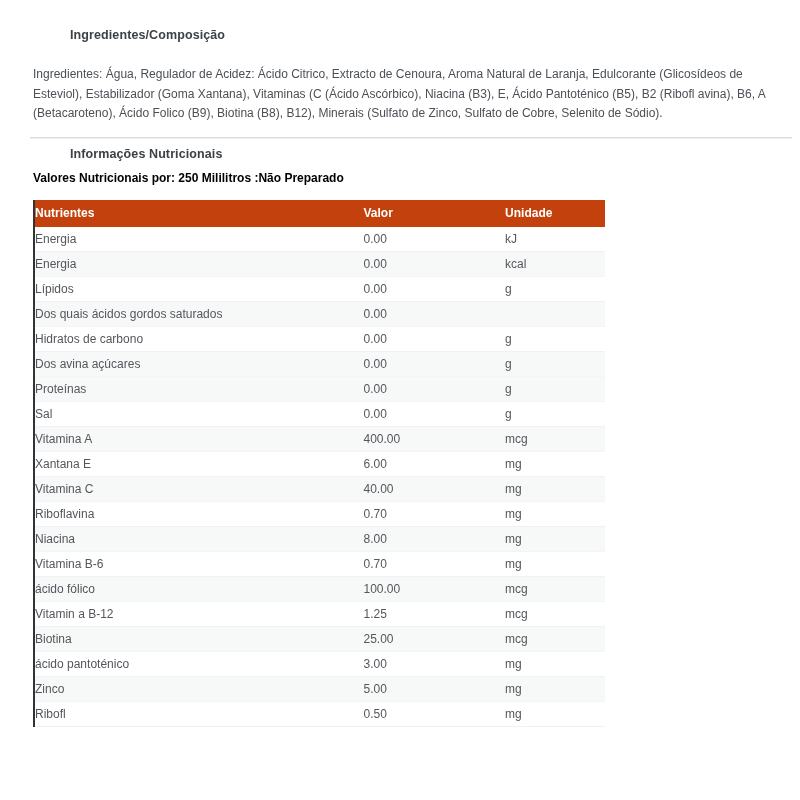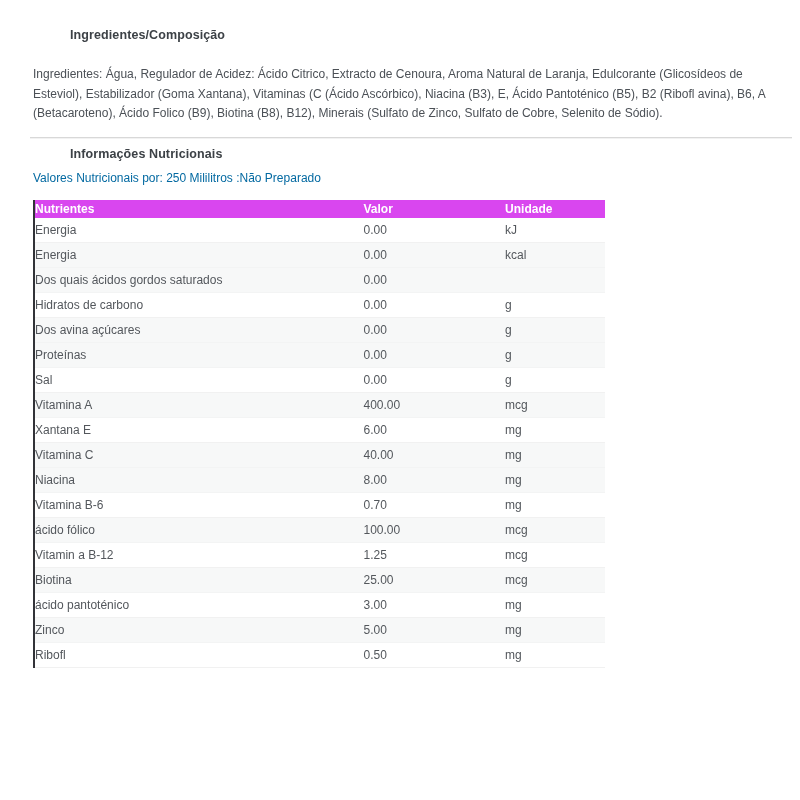--- a/index.html
+++ b/index.html
@@ -30,38 +30,39 @@
     margin: 13px 3px 0 -3px;
     height: 0;
     border-top: 1px solid #d8d8d8;
     border-bottom: 1px solid #f2f2f2;
     width: 762px;
   }
   .nutrition-title { margin-top: 8px; }
   .serving-line {
     margin-top: 10px;
     font-size: 12px;
-    color: #0369a1;
+    color: #000000;
+    font-weight: bold;
   }
 
   table.nutrition {
     margin-top: 15px;
     width: 572px;
     border-collapse: collapse;
     table-layout: fixed;
     border-left: 2px solid #323338;
     border-bottom: 1px solid #e2e2e2;
   }
   table.nutrition thead th {
-    background: #d946ef;
+    background: #c2410c;
     color: #ffffff;
     font-size: 12px;
     font-weight: bold;
     text-align: left;
-    height: 18px;
+    height: 27px;
     padding: 0;
   }
   table.nutrition td {
     font-size: 12px;
     color: #53575c;
     height: 25px;
     padding: 0;
     border-bottom: 1px solid #f1f1f1;
     background: #ffffff;
     white-space: nowrap;
@@ -105,20 +106,25 @@
         <tr>
           <td class="cell-nutrient">Energia</td>
           <td class="cell-value">0.00</td>
           <td class="cell-unit">kJ</td>
         </tr>
         <tr class="stripe">
           <td class="cell-nutrient">Energia</td>
           <td class="cell-value">0.00</td>
           <td class="cell-unit">kcal</td>
         </tr>
+        <tr>
+          <td class="cell-nutrient">Lípidos</td>
+          <td class="cell-value">0.00</td>
+          <td class="cell-unit">g</td>
+        </tr>
         <tr class="stripe">
           <td class="cell-nutrient">Dos quais ácidos gordos saturados</td>
           <td class="cell-value">0.00</td>
           <td class="cell-unit"></td>
         </tr>
         <tr>
           <td class="cell-nutrient">Hidratos de carbono</td>
           <td class="cell-value">0.00</td>
           <td class="cell-unit">g</td>
         </tr>
@@ -145,20 +151,25 @@
         <tr>
           <td class="cell-nutrient">Xantana E</td>
           <td class="cell-value">6.00</td>
           <td class="cell-unit">mg</td>
         </tr>
         <tr class="stripe">
           <td class="cell-nutrient">Vitamina C</td>
           <td class="cell-value">40.00</td>
           <td class="cell-unit">mg</td>
         </tr>
+        <tr>
+          <td class="cell-nutrient">Riboflavina</td>
+          <td class="cell-value">0.70</td>
+          <td class="cell-unit">mg</td>
+        </tr>
         <tr class="stripe">
           <td class="cell-nutrient">Niacina</td>
           <td class="cell-value">8.00</td>
           <td class="cell-unit">mg</td>
         </tr>
         <tr>
           <td class="cell-nutrient">Vitamina B-6</td>
           <td class="cell-value">0.70</td>
           <td class="cell-unit">mg</td>
         </tr>

